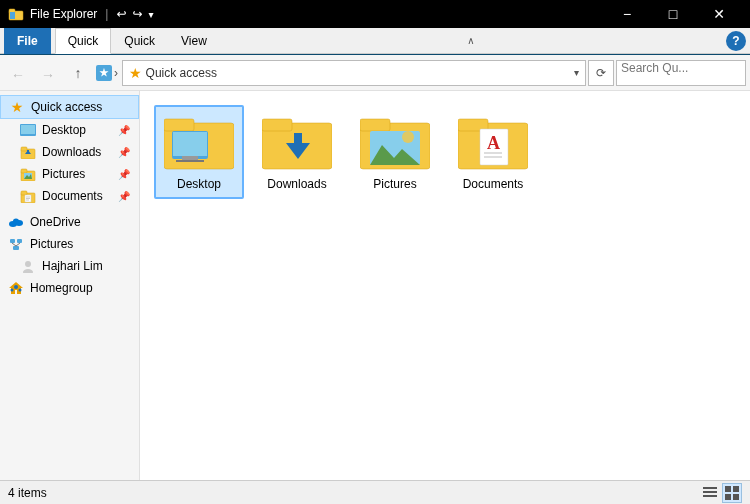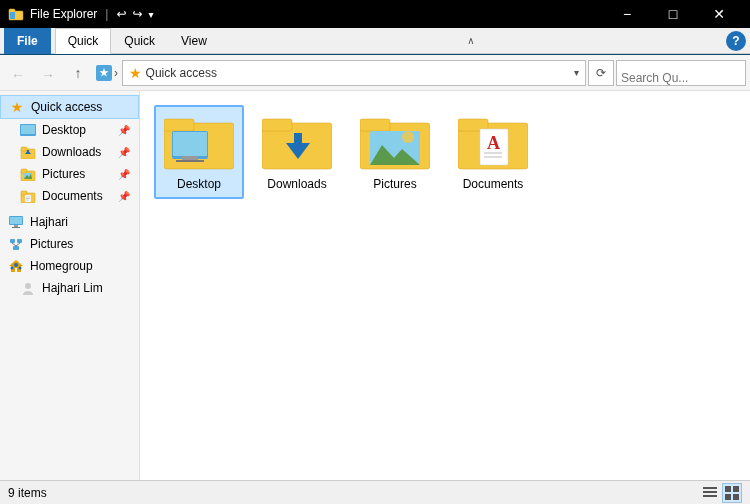--- a/index.html
+++ b/index.html
@@ -111,21 +111,21 @@
       font-size: 12px;
     }
     .address-star { color: #f0a000; font-size: 14px; }
     .address-arrow { color: #555; font-size: 10px; margin-left: auto; cursor: pointer; }
     .address-refresh { width: 26px; height: 26px; border: 1px solid #bbb; background: white; display: flex; align-items: center; justify-content: center; cursor: pointer; font-size: 12px; color: #555; }
     .search-bar {
       height: 26px;
       border: 1px solid #bbb;
       background: white;
       display: flex;
-      align-items: flex-end;
+      align-items: flex-start;
       padding: 0 4px;
       width: 130px;
       gap: 4px;
     }
     .search-input { border: none; outline: none; font-size: 12px; flex: 1; color: #999; background: transparent; }
 
     
     .main-area {
       display: flex;
       flex: 1;
@@ -322,66 +322,65 @@
           <line x1="6" y1="9.5" x2="10" y2="9.5" stroke="#999" stroke-width="0.5"></line>
           <line x1="6" y1="11" x2="9" y2="11" stroke="#999" stroke-width="0.5"></line>
         </svg>
       </div>
       <span class="sidebar-label">Documents</span>
       <span class="sidebar-pin">📌</span>
     </div>
 
     <div style="height:4px;"></div>
 
-
     <div class="sidebar-item">
       <div class="sidebar-icon">
-        <svg width="16" height="14" viewBox="0 0 16 14">
-            <rect x="1" y="1" width="14" height="9" fill="#4ea6dc" rx="1"></rect>
-            <rect x="2" y="2" width="12" height="7" fill="#87ceeb"></rect>
-            <rect x="6" y="10" width="4" height="2" fill="#999"></rect>
-            <rect x="4" y="12" width="8" height="1" fill="#777"></rect>
+        <svg width="16" height="12" viewBox="0 0 16 12">
+            <ellipse cx="5" cy="8" rx="4" ry="3" fill="#0078d4"></ellipse>
+            <ellipse cx="11" cy="7" rx="4" ry="3" fill="#0078d4"></ellipse>
+            <ellipse cx="8" cy="5" rx="3" ry="2.5" fill="#0078d4"></ellipse>
           </svg>
       </div>
-      <span class="sidebar-label">Hajhari</span>
-    </div>
+      <span class="sidebar-label">OneDrive</span>
+    </div>
+
 
     <div class="sidebar-item">
       <div class="sidebar-icon">
         <svg width="16" height="14" viewBox="0 0 16 14">
           <rect x="2" y="2" width="5" height="4" fill="#4ea6dc" rx="1"></rect>
           <rect x="9" y="2" width="5" height="4" fill="#4ea6dc" rx="1"></rect>
           <rect x="5" y="9" width="6" height="4" fill="#4ea6dc" rx="1"></rect>
           <line x1="4" y1="6" x2="8" y2="9" stroke="#777" stroke-width="1"></line>
           <line x1="12" y1="6" x2="8" y2="9" stroke="#777" stroke-width="1"></line>
         </svg>
       </div>
       <span class="sidebar-label">Pictures</span>
     </div>
 
+    <div class="sidebar-item" style="padding-left:20px;">
+      <div class="sidebar-icon">
+        <svg width="16" height="14" viewBox="0 0 16 14">
+          <circle cx="8" cy="5" r="3" fill="#ccc"></circle>
+          <ellipse cx="8" cy="13" rx="5" ry="3" fill="#ccc"></ellipse>
+        </svg>
+      </div>
+      <span class="sidebar-label">Hajhari Lim</span>
+    </div>
+
     <div class="sidebar-item">
       <div class="sidebar-icon">
         <svg width="16" height="14" viewBox="0 0 16 14">
           <polygon points="8,1 15,7 13,7 13,13 9,13 9,9 7,9 7,13 3,13 3,7 1,7" fill="#e8a000"></polygon>
           <circle cx="8" cy="6" r="2" fill="#1e6fb5"></circle>
           <circle cx="12" cy="9" r="1.5" fill="#1e6fb5"></circle>
           <circle cx="4" cy="9" r="1.5" fill="#1e6fb5"></circle>
         </svg>
       </div>
       <span class="sidebar-label">Homegroup</span>
-    </div>
-
-    <div class="sidebar-item" style="padding-left:20px;">
-      <div class="sidebar-icon">
-        <svg width="16" height="14" viewBox="0 0 16 14">
-          <circle cx="8" cy="5" r="3" fill="#ccc"></circle>
-          <ellipse cx="8" cy="13" rx="5" ry="3" fill="#ccc"></ellipse>
-        </svg>
-      </div>
-      <span class="sidebar-label">Hajhari Lim</span>
     </div>
 
   </div>
 
   <div class="content-area">
     <div class="folder-grid">
 
       <div class="folder-item selected">
         <svg class="folder-svg" viewBox="0 0 70 60">
           <rect x="0" y="10" width="70" height="46" rx="3" fill="#f5c842"></rect>
@@ -436,21 +435,21 @@
         </svg>
         <span class="folder-name">Documents</span>
       </div>
 
     </div>
   </div>
 
 </div>
 
 <div class="status-bar">
-  <span>9 items</span>
+  <span>4 items</span>
   <div class="status-right">
     <div class="view-btn">
       <svg width="14" height="14" viewBox="0 0 14 14">
         <rect x="0" y="1" width="14" height="2" fill="#555"></rect>
         <rect x="0" y="5" width="14" height="2" fill="#555"></rect>
         <rect x="0" y="9" width="14" height="2" fill="#555"></rect>
       </svg>
     </div>
     <div class="view-btn active">
       <svg width="14" height="14" viewBox="0 0 14 14">

